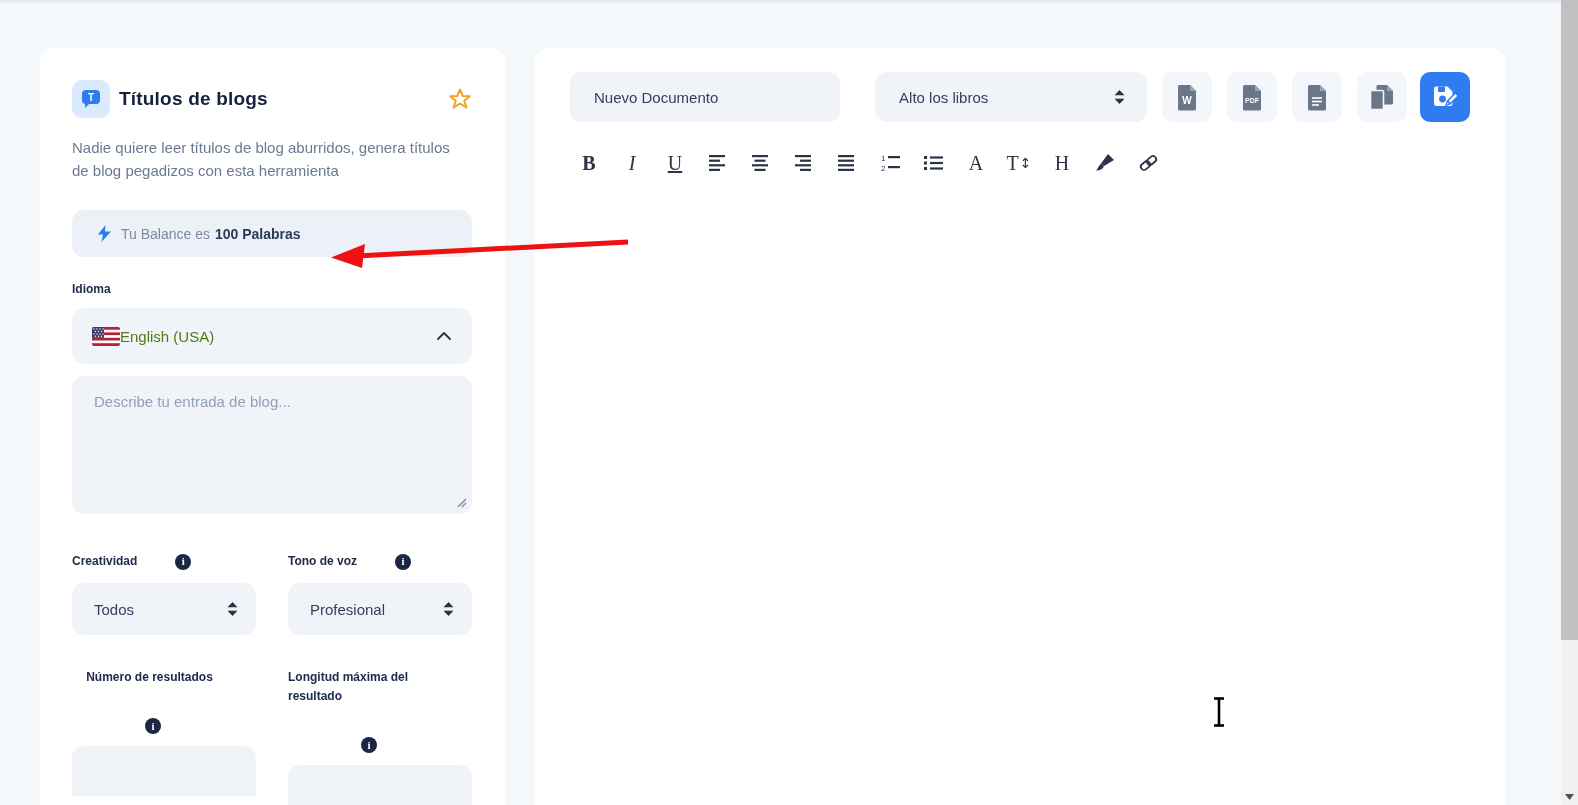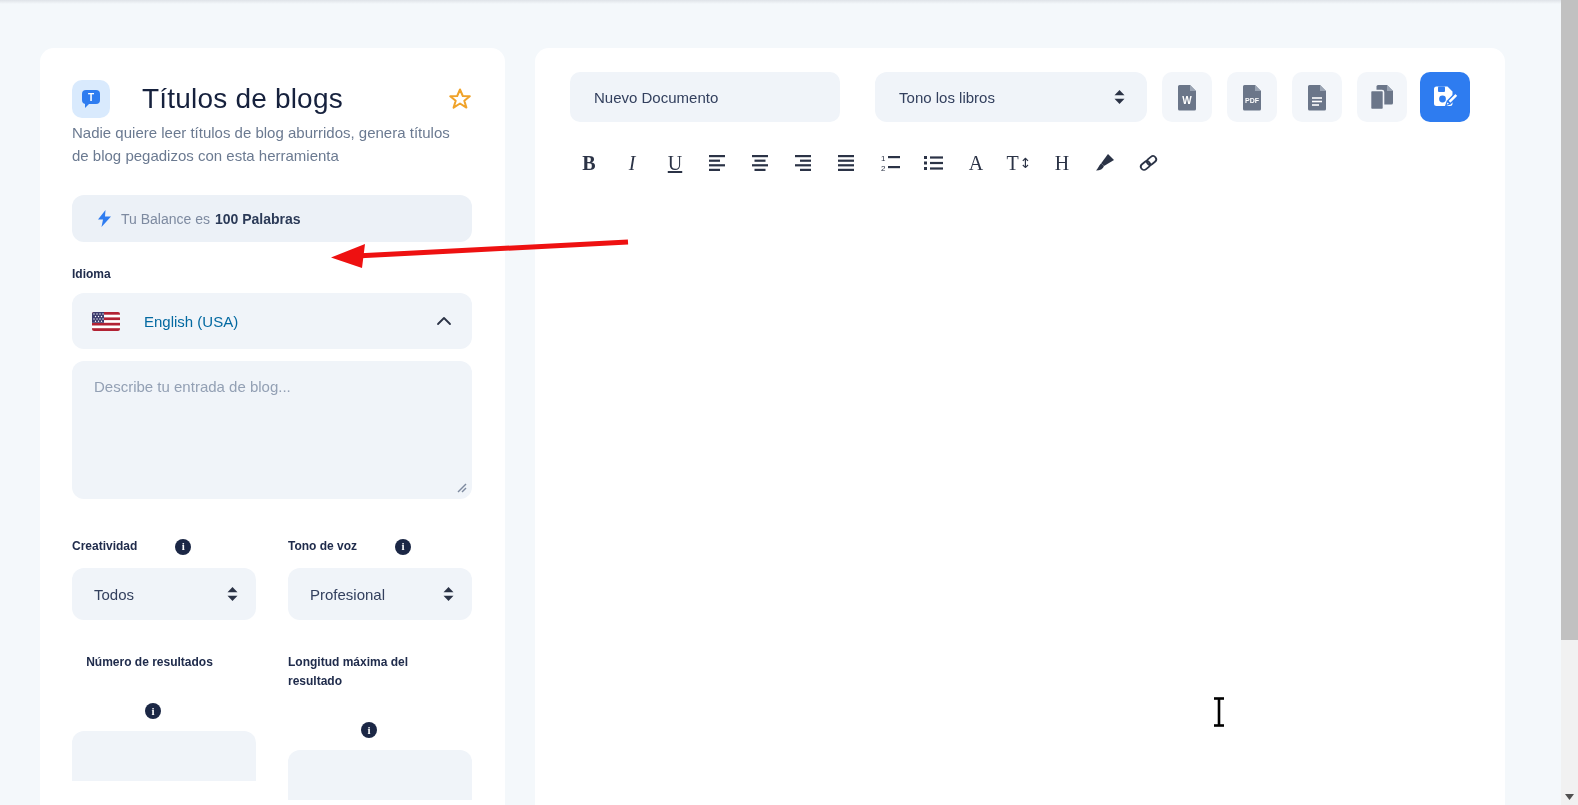--- a/index.html
+++ b/index.html
@@ -15,40 +15,40 @@
 
   
   .card { background:#ffffff; border-radius:14px; position:absolute; top:48px; }
   .card-left  { left:40px;  width:465px; height:790px; padding:32px 33px 0 32px; }
   .card-right { left:535px; width:970px; height:790px; padding:24px 35px 0 35px; }
 
   
   .tool-header { display:flex; align-items:center; }
   .tool-icon-box { width:38px; height:38px; border-radius:10px; background:#d9eafd;
     display:flex; align-items:center; justify-content:center; flex:none; }
-  .tool-title { font-size:28px; font-weight:400; color:#16213d; margin-left:32px;
+  .tool-title { font-size:19px; font-weight:700; color:#16213d; margin-left:9px;
     letter-spacing:.2px; flex:1; }
   .star-btn { width:24px; height:24px; flex:none; cursor:pointer; }
 
-  .tool-desc { margin-top:3px; font-size:15px; line-height:23px; color:#6b7a91; width:390px; }
+  .tool-desc { margin-top:18px; font-size:15px; line-height:23px; color:#6b7a91; width:390px; }
 
   .balance-bar { margin-top:28px; height:47px; border-radius:12px; background:#ecf1f7;
     display:flex; align-items:center; padding:0 16px; }
   .balance-bar .bolt { margin:0 10px 0 10px; flex:none; display:flex; }
   .balance-prefix { font-size:14px; color:#7d8aa0; }
   .balance-value  { font-size:14px; font-weight:700; color:#2b3a57; margin-left:5px; }
 
   .field-label { font-size:12px; font-weight:700; color:#202c4c; }
   .lbl-idioma { margin-top:25px; }
 
   .select-box { background:#f0f4f9; border-radius:12px; display:flex; align-items:center;
     cursor:pointer; }
   .lang-select { margin-top:12px; height:56px; padding:0 20px; }
   .flag { width:28px; height:19px; border-radius:2px; overflow:hidden; flex:none; margin-left:0px; }
-  .lang-text { font-size:15px; color:#0369a1; margin-left:24px; flex:1; }
+  .lang-text { font-size:15px; color:#4d7c0f; flex:1; }
 
   .topic-row { margin-top:32px; display:flex; align-items:baseline; }
   .topic-label { flex:1; }
   .required { color:#f43b3b; margin-left:3px; }
   .counter { font-size:14px; color:#8a95a8; }
 
   .topic-area { margin-top:12px; width:400px; height:138px; background:#f0f4f9;
     border-radius:12px; border:none; resize:none; padding:17px 22px;
     font-family:"Liberation Sans", sans-serif; font-size:15px; color:#33405e; position:relative; }
   .topic-area::placeholder { color:#93a0b4; opacity:1; }
@@ -235,21 +235,21 @@
       <div class="stub-field"></div>
     </div>
   </div>
 </div>
 
 <div class="card card-right">
 
   <div class="editor-head">
     <input class="doc-input" type="text" value="Nuevo Documento" style="">
     <div class="select-box book-select">
-      <span class="sel-text">Tono los libros</span>
+      <span class="sel-text">Alto los libros</span>
       <span style="display:flex;">
         <svg width="11" height="14" viewBox="0 0 11 14">
           <polygon points="5.5,0 10.5,5.3 0.5,5.3" fill="#2b3346"></polygon>
           <polygon points="5.5,14 0.5,8.7 10.5,8.7" fill="#2b3346"></polygon>
         </svg>
       </span>
     </div>
 
     <div class="head-actions">
       <button class="icon-btn">

